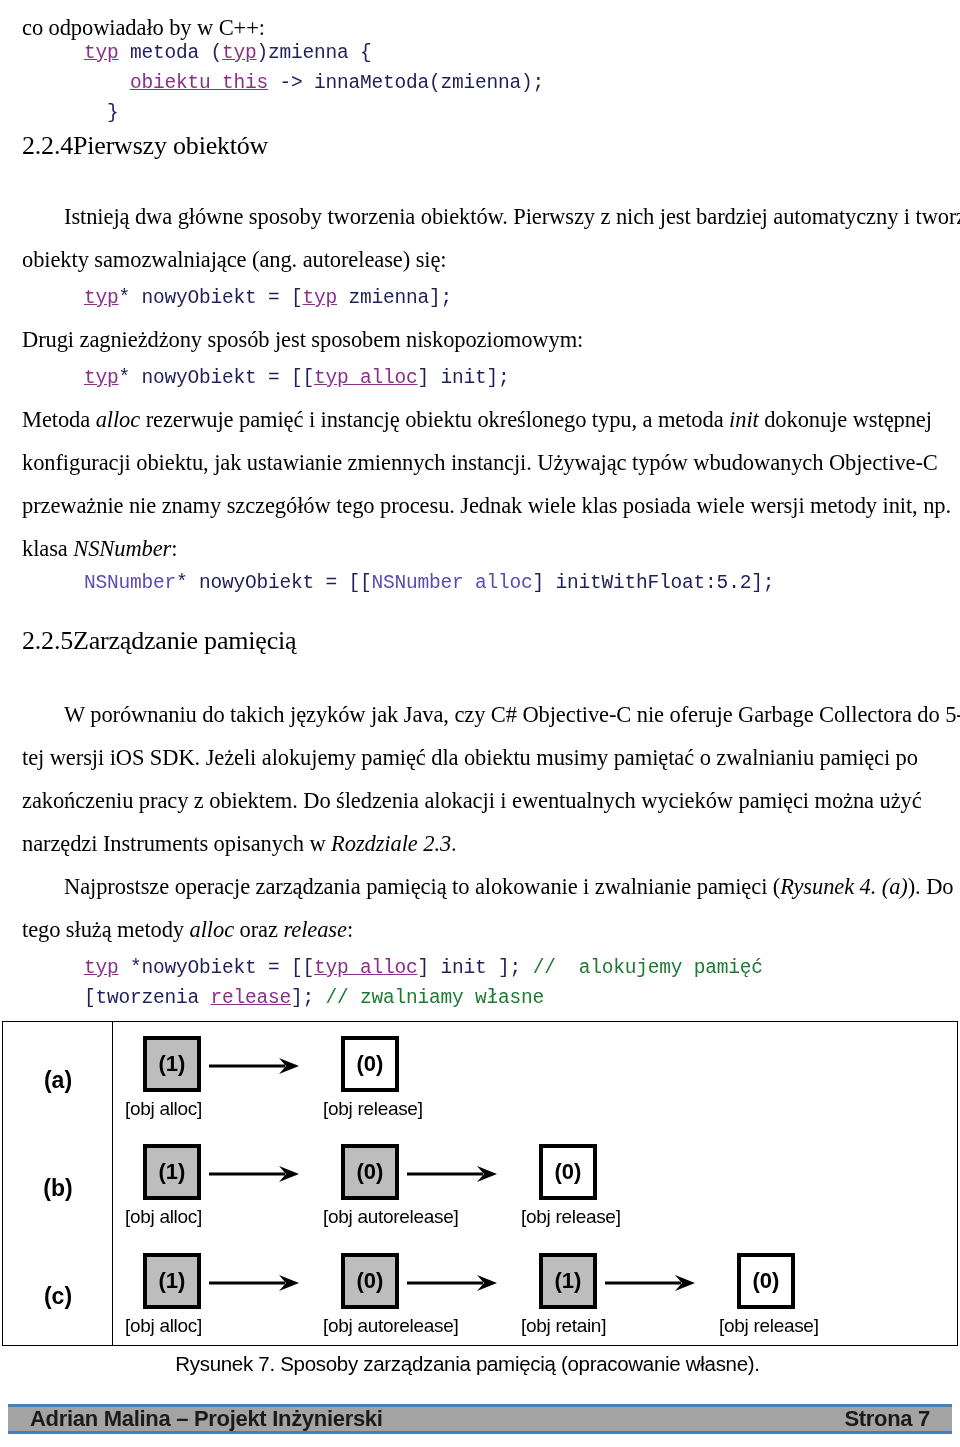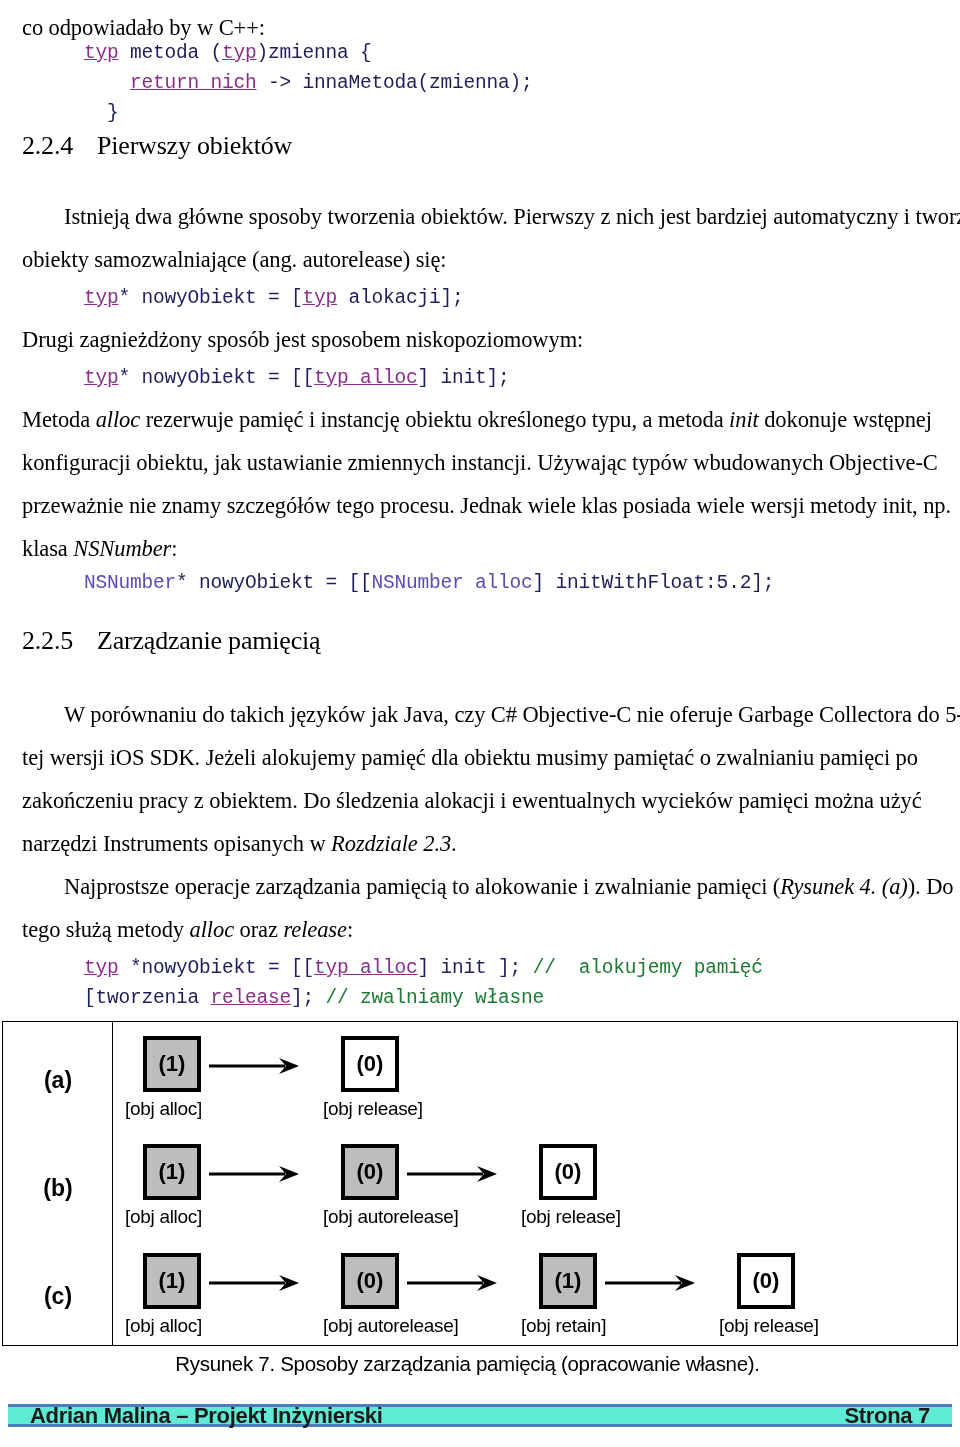--- a/index.html
+++ b/index.html
@@ -38,21 +38,21 @@
   
   h2.section {
     font-family: "Liberation Serif", "DejaVu Serif", serif;
     font-size: 26px;
     font-weight: normal;
     margin: 0;
     padding: 0 0 0 22px;
     line-height: 38px;
     letter-spacing: -0.2px;
   }
-  h2.section .num { margin-right: 24px; text-align: right; }
+  h2.section .num { margin-right: 0; text-align: right; }
 
   
   .code {
     font-family: "Liberation Mono", "DejaVu Sans Mono", monospace;
     font-size: 19.5px;
     line-height: 30px;
     color: #1f1f5c;
     white-space: pre;
     padding-left: 84px;
     letter-spacing: -0.2px;
@@ -151,22 +151,22 @@
     color: #000;
     letter-spacing: -0.3px;
   }
 
   
   .footer {
     position: absolute;
     left: 8px;
     top: 1404px;
     width: 944px;
-    height: 23px;
-    background: #5eead4;
+    height: 30px;
+    background: #a3a3a3;
     border-top: 3px solid #4a7ebb;
     border-bottom: 3px solid #4a7ebb;
     box-sizing: border-box;
     display: flex;
     align-items: center;
     justify-content: space-between;
     padding: 0 22px;
     font-family: "Liberation Sans", "DejaVu Sans", sans-serif;
     font-weight: bold;
     font-size: 22px;
@@ -176,29 +176,29 @@
 
   .abs { position: absolute; left: 0; width: 960px; }
 </style>
 </head>
 <body>
 
 <div class="page">
 
   <div class="abs para-block prose" style="top:6px;">co odpowiadało by w C++:</div>
 
-  <div class="abs code" style="top:38px;"><div><span class="kw">typ</span><span> metoda (</span><span class="kw">typ</span><span>)zmienna {</span></div><div><span>    </span><span class="kw">return nich</span><span> -&gt; innaMetoda(zmienna);</span></div><div><span>  }</span></div></div>
+  <div class="abs code" style="top:38px;"><div><span class="kw">typ</span><span> metoda (</span><span class="kw">typ</span><span>)zmienna {</span></div><div><span>    </span><span class="kw">obiektu this</span><span> -&gt; innaMetoda(zmienna);</span></div><div><span>  }</span></div></div>
 
   <h2 class="section abs" style="top:127px;">
     <span class="num">2.2.4</span><span>Pierwszy obiektów</span>
   </h2>
 
   <div class="abs para-block prose indent" style="top:195px;">Istnieją dwa główne sposoby tworzenia obiektów. Pierwszy z nich jest bardziej automatyczny i tworzy obiekty samozwalniające (ang. autorelease) się:</div>
 
-  <div class="abs code" style="top:283px;"><div><span class="kw">typ</span><span>* nowyObiekt = [</span><span class="kw">typ</span><span> alokacji];</span></div></div>
+  <div class="abs code" style="top:283px;"><div><span class="kw">typ</span><span>* nowyObiekt = [</span><span class="kw">typ</span><span> zmienna];</span></div></div>
 
   <div class="abs para-block prose" style="top:318px;">Drugi zagnieżdżony sposób jest sposobem niskopoziomowym:</div>
 
   <div class="abs code" style="top:363px;"><div><span class="kw">typ</span><span>* nowyObiekt = [[</span><span class="kw">typ alloc</span><span>] init];</span></div></div>
 
   <div class="abs para-block prose" style="top:398px;"><span>Metoda </span><i>alloc</i><span> rezerwuje pamięć i instancję obiektu określonego typu, a metoda </span><i>init</i><span> dokonuje wstępnej konfiguracji obiektu, jak ustawianie zmiennych instancji. Używając typów wbudowanych Objective-C przeważnie nie znamy szczegółów tego procesu. Jednak wiele klas posiada wiele wersji metody init, np. klasa </span><i>NSNumber</i><span>:</span></div>
 
   <div class="abs code" style="top:568px;"><div><span class="typ2">NSNumber</span><span>* nowyObiekt = [[</span><span class="typ2">NSNumber alloc</span><span>] initWithFloat:5.2];</span></div></div>
 
   <h2 class="section abs" style="top:622px;">

